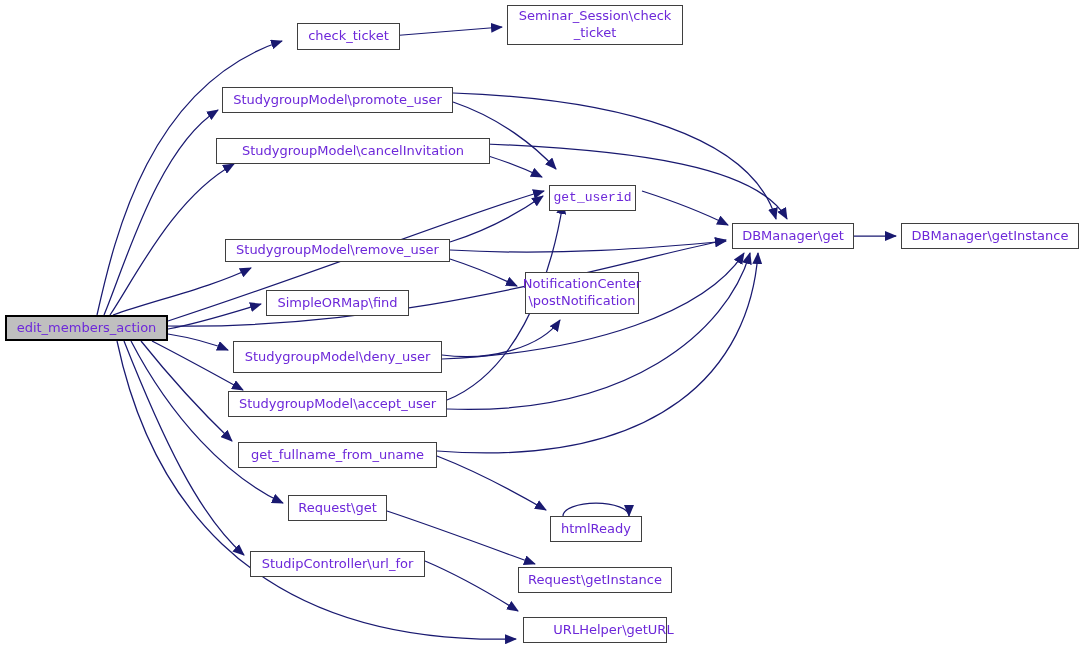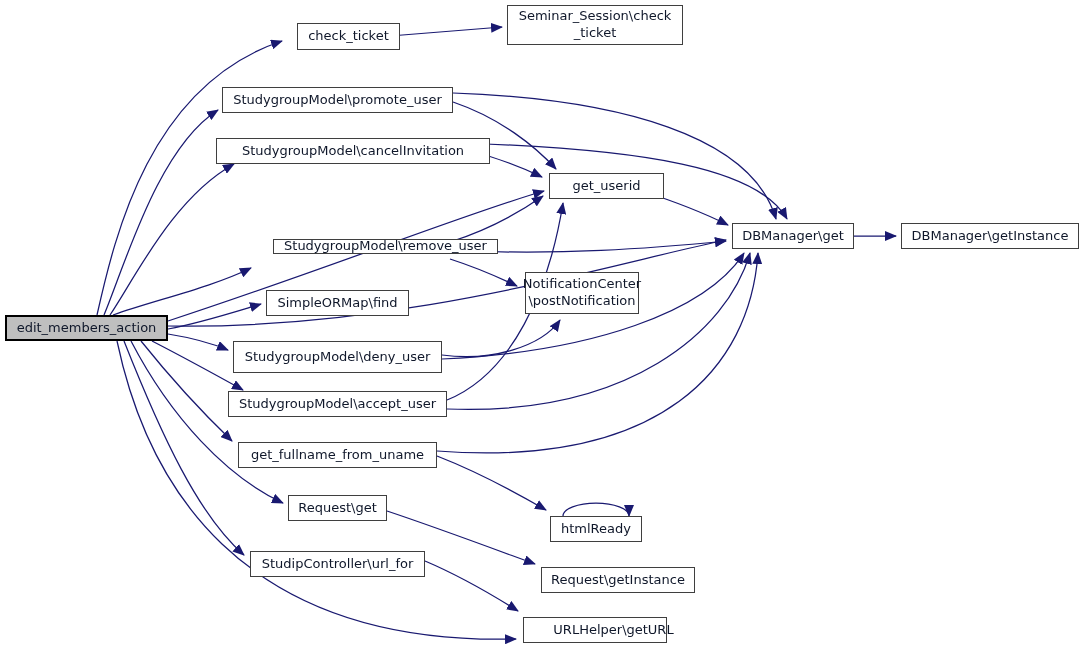--- a/index.html
+++ b/index.html
@@ -19,21 +19,21 @@
   .edge {
     fill: none;
     stroke: #191970;
     stroke-width: 1.25px;
   }
   .node {
     position: absolute;
     box-sizing: border-box;
     background: #ffffff;
     border: 1px solid #3f3f3f;
-    color: #0f172a;
+    color: #6d28d9;
     font-size: 13px;
     line-height: 1.3;
     display: flex;
     align-items: center;
     justify-content: center;
     text-align: center;
     white-space: pre-line;
     cursor: pointer;
   }
   .node.highlight {
@@ -84,29 +84,29 @@
       <path class="edge" marker-end="url(#arrow)" d="M 425 561 C 458 575, 491 594, 518 611"></path>
       <path class="edge" marker-end="url(#arrow)" d="M 563 516 A 33 13 0 1 1 629 516"></path>
     </svg>
   <div id="nodes-layer">
       <div class="node highlight" style="left: 5px; top: 315px; width: 163px; height: 26px;">edit_members_action</div>
       <div class="node" style="left: 297px; top: 23px; width: 103px; height: 27px;">check_ticket</div>
       <div class="node" style="left: 507px; top: 5px; width: 176px; height: 40px;">Seminar_Session\check
 _ticket</div>
       <div class="node" style="left: 222px; top: 87px; width: 231px; height: 26px;">StudygroupModel\promote_user</div>
       <div class="node" style="left: 216px; top: 138px; width: 274px; height: 26px;">StudygroupModel\cancelInvitation</div>
-      <div class="node" style="left: 549px; top: 173px; width: 115px; height: 26px;">get_userid</div>
-      <div class="node" style="left: 225px; top: 239px; width: 225px; height: 15px; margin-left: 48px;">StudygroupModel\remove_user</div>
+      <div class="node" style="left: 549px; top: 185px; width: 87px; height: 26px; font-family: Liberation Mono, monospace;">get_userid</div>
+      <div class="node" style="left: 225px; top: 239px; width: 225px; height: 23px;">StudygroupModel\remove_user</div>
       <div class="node" style="left: 732px; top: 223px; width: 122px; height: 26px;">DBManager\get</div>
       <div class="node" style="left: 901px; top: 223px; width: 178px; height: 26px;">DBManager\getInstance</div>
       <div class="node" style="left: 266px; top: 290px; width: 143px; height: 26px;">SimpleORMap\find</div>
       <div class="node" style="left: 525px; top: 272px; width: 114px; height: 42px;">NotificationCenter
 \postNotification</div>
       <div class="node" style="left: 233px; top: 341px; width: 209px; height: 32px;">StudygroupModel\deny_user</div>
       <div class="node" style="left: 228px; top: 391px; width: 219px; height: 26px;">StudygroupModel\accept_user</div>
       <div class="node" style="left: 238px; top: 442px; width: 199px; height: 26px;">get_fullname_from_uname</div>
       <div class="node" style="left: 288px; top: 495px; width: 99px; height: 26px;">Request\get</div>
       <div class="node" style="left: 550px; top: 516px; width: 92px; height: 26px;">htmlReady</div>
       <div class="node" style="left: 250px; top: 551px; width: 175px; height: 26px;">StudipController\url_for</div>
-      <div class="node" style="left: 518px; top: 567px; width: 154px; height: 26px; margin-left: 23px;">Request\getInstance</div>
+      <div class="node" style="left: 518px; top: 567px; width: 154px; height: 26px;">Request\getInstance</div>
       <div class="node" style="left: 523px; top: 617px; width: 144px; height: 26px; padding-left: 37px;">URLHelper\getURL</div>
     </div>
 </div>
 
 </body></html>

